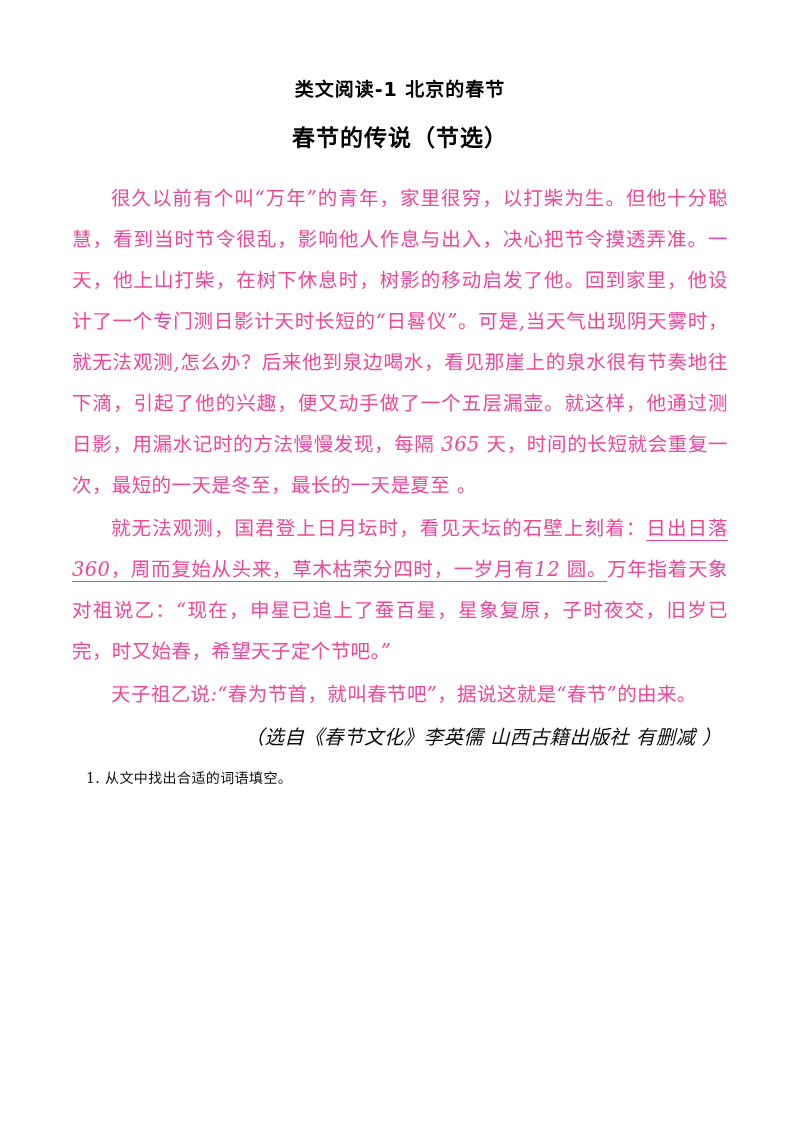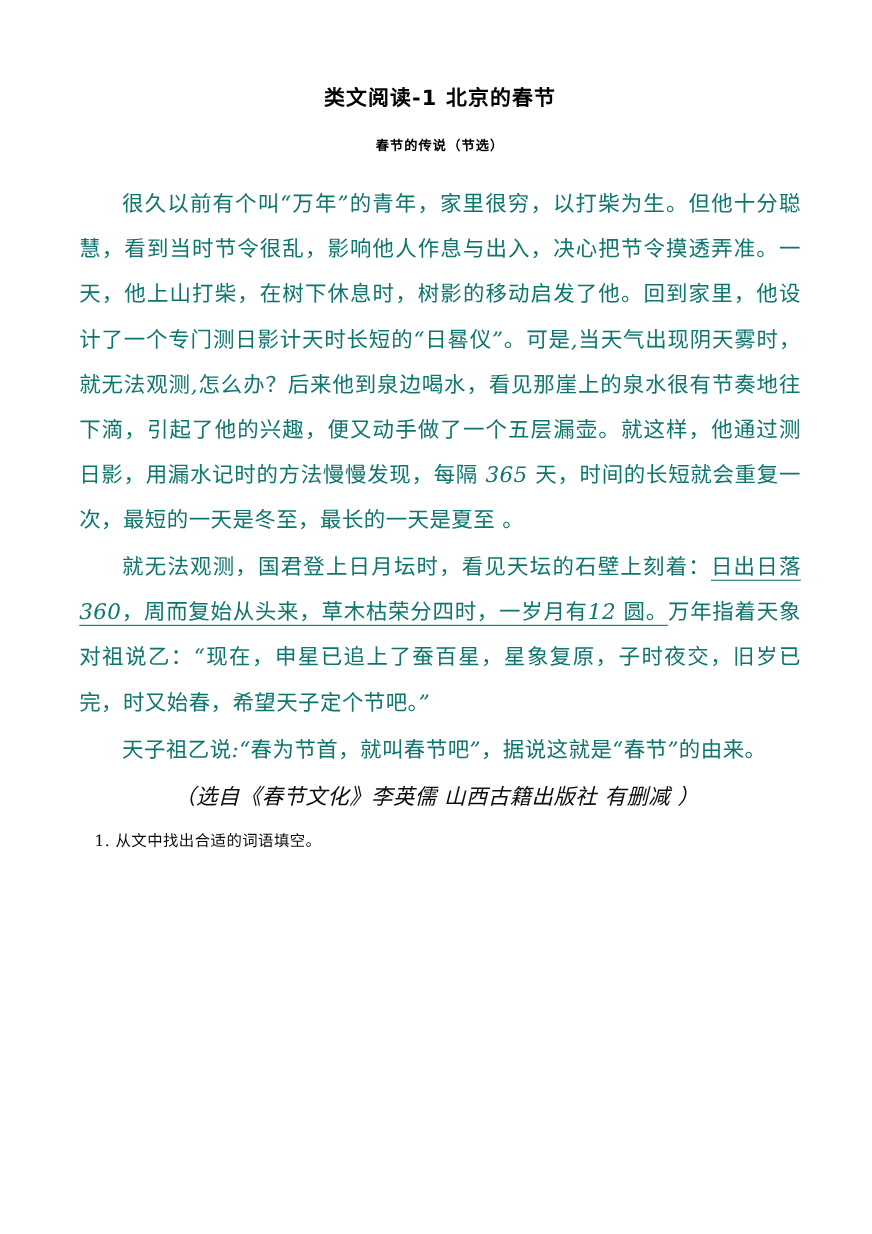--- a/index.html
+++ b/index.html
@@ -33,40 +33,40 @@
     text-align: center;
     color: #000000;
     letter-spacing: 1px;
     margin: 0;
     padding-top: 78px;
     line-height: 1.2;
   }
 
   .doc-subtitle {
     font-family: "DejaVu Sans", "Liberation Sans", sans-serif;
-    font-size: 12px;
+    font-size: 23px;
     font-weight: 700;
     text-align: center;
     color: #000000;
     letter-spacing: 1px;
     margin: 0;
     padding-top: 24px;
     line-height: 1.2;
   }
 
   
   .body-block {
     margin-top: 26px;
   }
 
   .para {
     font-family: "DejaVu Serif", "Liberation Serif", serif;
     font-size: 19.5px;
     font-style: italic;
-    color: #0f766e;
+    color: #ec4899;
     line-height: 41px;
     text-align: justify;
     text-justify: inter-ideograph;
     text-indent: 2em;
     margin: 0 0 2px 0;
     letter-spacing: 0.4px;
     font-synthesis: none;
   }
 
   .para .u {
@@ -74,21 +74,21 @@
     text-underline-offset: 5px;
     text-decoration-thickness: 1px;
   }
 
   .attribution {
     font-family: "DejaVu Serif", "Liberation Serif", serif;
     font-size: 19.5px;
     font-style: italic;
     color: #0d0d0d;
     line-height: 41px;
-    text-align: center;
+    text-align: right;
     margin: 0;
     padding-right: 6px;
     letter-spacing: 0.4px;
   }
 
   
   .question {
     font-family: "DejaVu Serif", "Liberation Serif", serif;
     font-size: 14px;
     font-style: normal;

